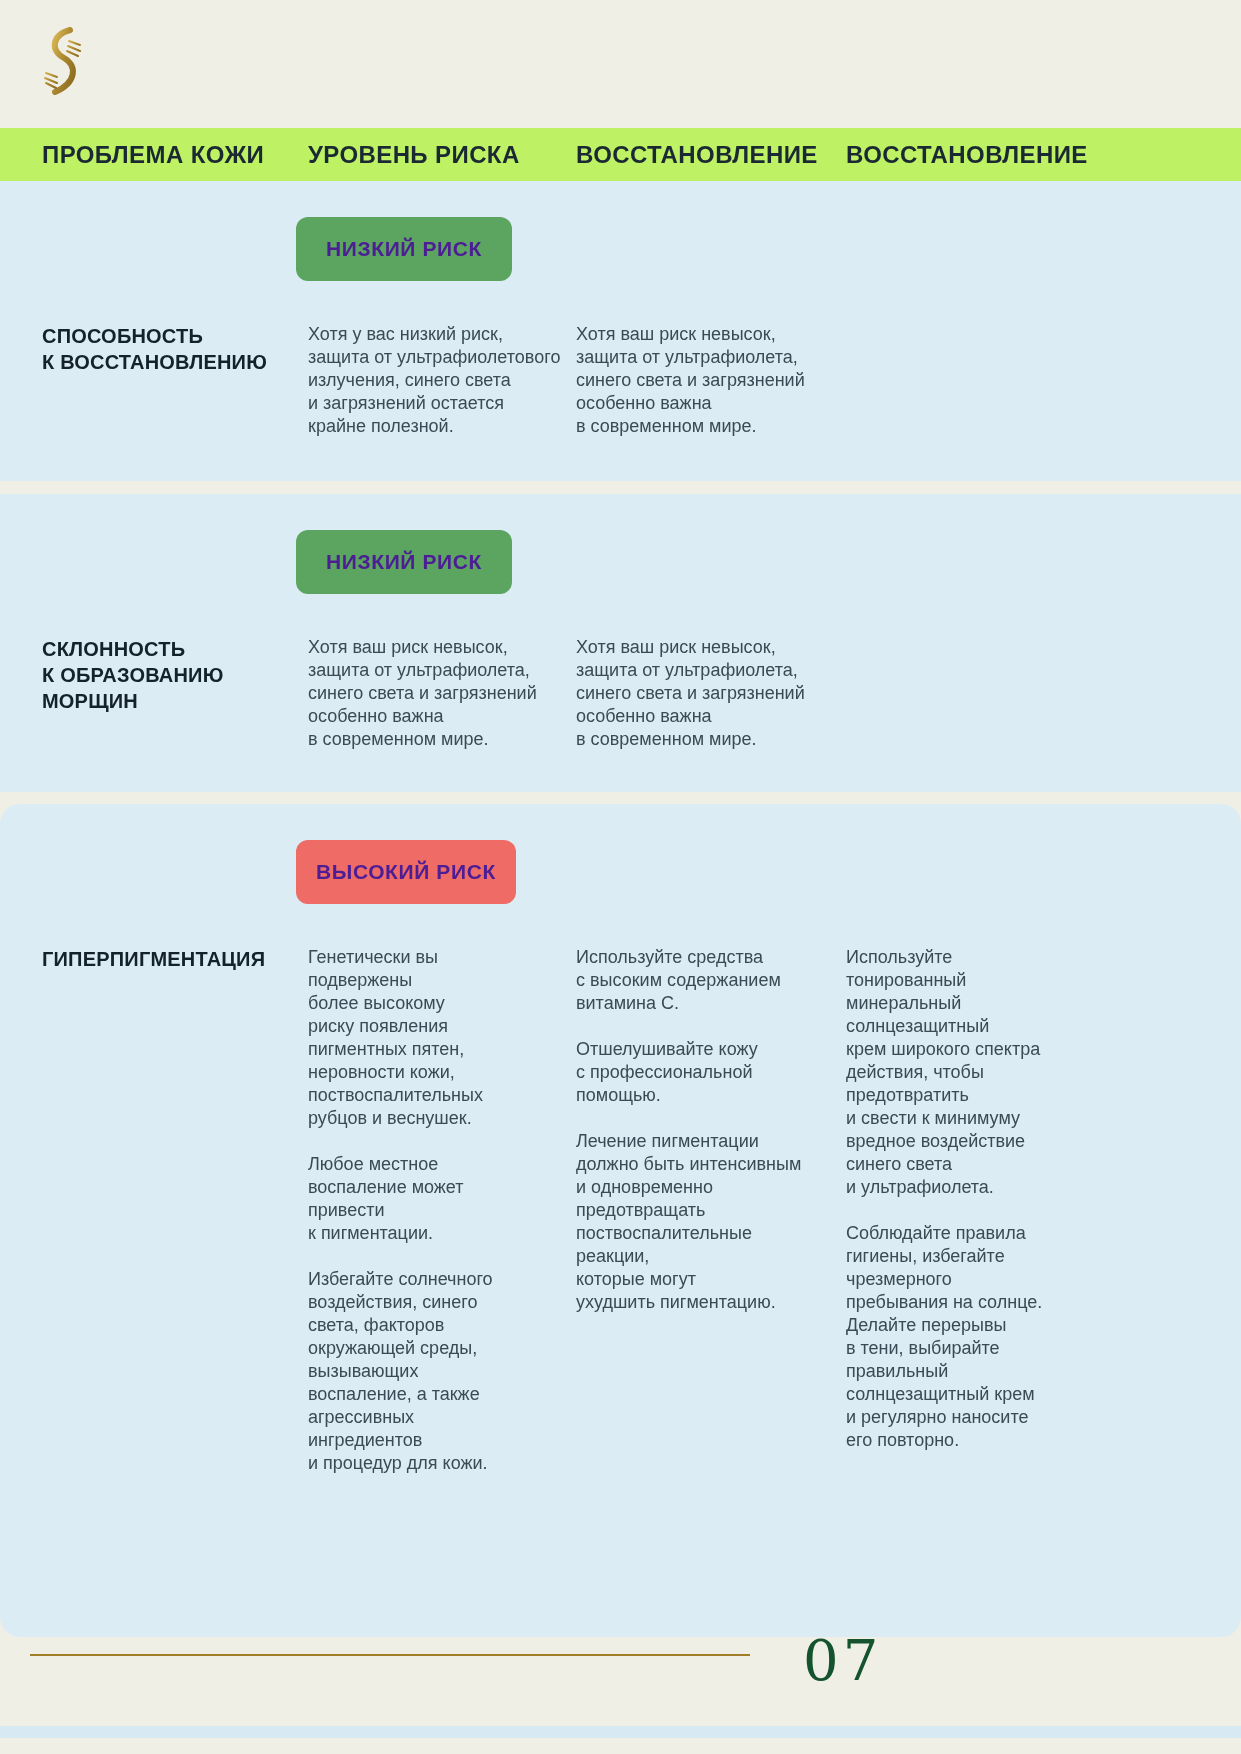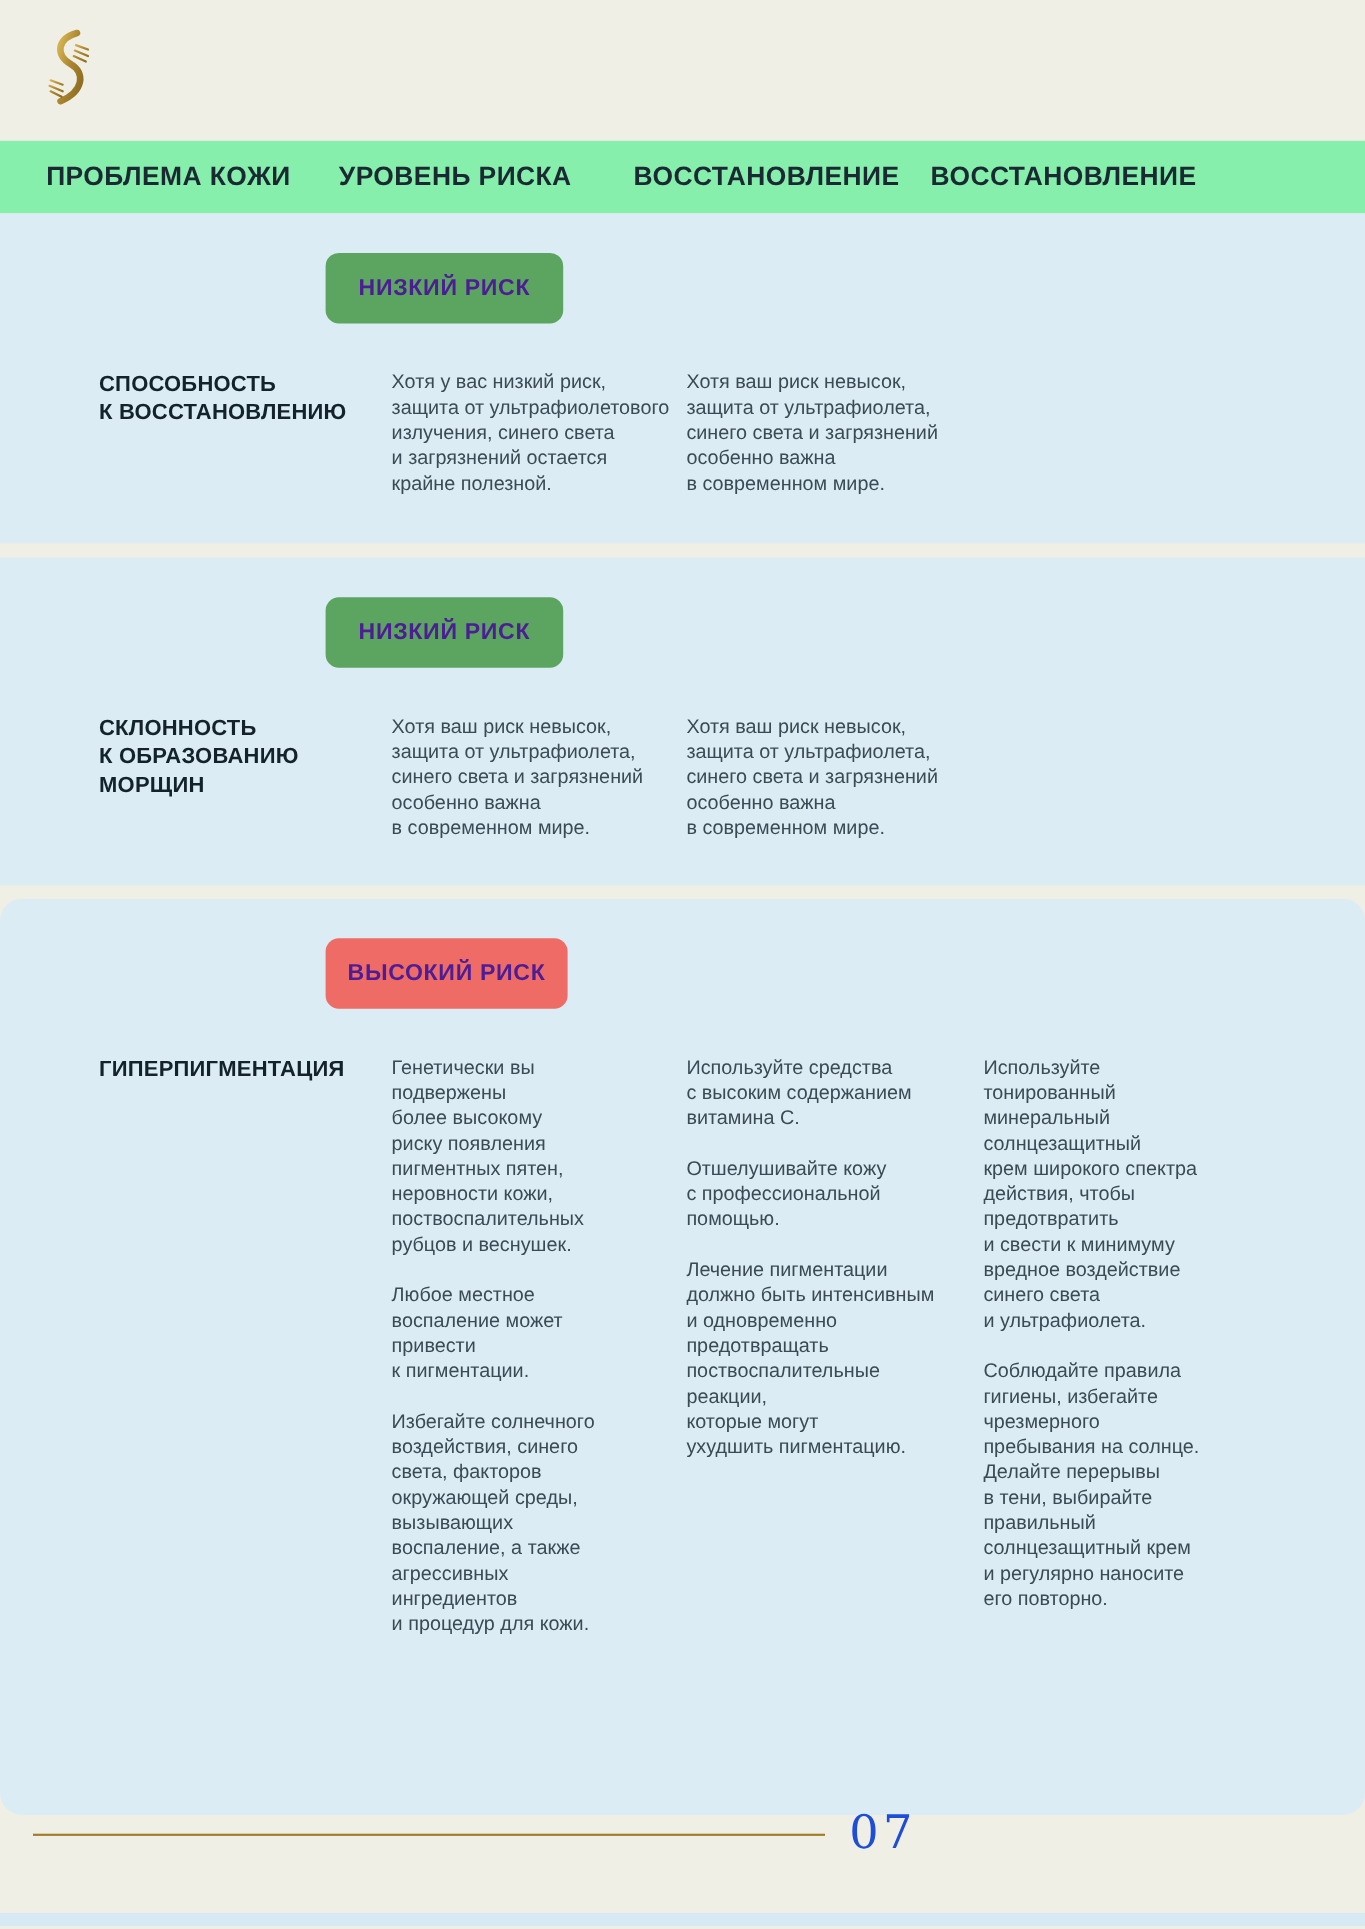--- a/index.html
+++ b/index.html
@@ -9,21 +9,21 @@
     background:#f0efe6;
     font-family:"Liberation Sans", sans-serif;
     overflow:hidden;
   }
   
   .top-area { position:relative; height:128px; }
   .logo { position:absolute; left:40px; top:26px; width:44px; height:72px; }
 
   
   .header-row {
-    height:66px; background:#86efac;
+    height:53px; background:#bef264;
     display:grid; grid-template-columns:296px 268px 270px 1fr;
     align-items:center;
   }
   .hcell { font-weight:bold; font-size:24px; color:#1b2a32; letter-spacing:0.4px; white-space:nowrap; }
   .col1 { padding-left:42px; }
   .col2, .col3, .col4 { padding-left:12px; }
 
   
   .panel { background:#dcecf4; box-sizing:border-box; padding-top:36px; }
   .panel-1 { min-height:300px; margin-bottom:13px; }
@@ -33,36 +33,36 @@
   .badge {
     display:inline-flex; align-items:center; justify-content:center;
     min-width:216px; height:64px; padding:0 20px; box-sizing:border-box;
     border-radius:12px; color:#4c1d95; font-weight:bold;
     font-size:21px; letter-spacing:0.6px; white-space:nowrap;
   }
   .badge.low  { background:#5ba560; }
   .badge.high { background:#ef6b66; }
   .content {
     display:grid; grid-template-columns:296px 268px 270px 1fr;
-    margin-top:42px; padding-bottom:40px;padding-left:48px;
+    margin-top:42px; padding-bottom:40px;
   }
   .cell { white-space:pre-line; }
   .problem-title {
     font-weight:bold; font-size:20px; line-height:26px;
     color:#14222b; letter-spacing:0.2px;
   }
   .body-text { font-size:18px; line-height:23px; color:#3b4a54; }
 
   
   .footer { position:relative; height:101px; }
   .rule { position:absolute; left:30px; top:17px; width:720px; height:2px; background:#a17d28; }
   .pagenum {
-    position:absolute; left:772px; top:-9px;
-    font-family:"DejaVu Serif", serif; font-size:42px;
-    color:#1d4ed8; letter-spacing:4px;
+    position:absolute; left:803px; top:-9px;
+    font-family:"DejaVu Serif", serif; font-size:56px;
+    color:#14532d; letter-spacing:4px;
   }
   .bottom-strip { position:absolute; left:0; bottom:0; width:100%; height:12px; background:#d7e9f2; }
 </style>
 </head>
 <body>
 
 <div class="page">
 
   <div class="top-area">
     <div class="logo">

